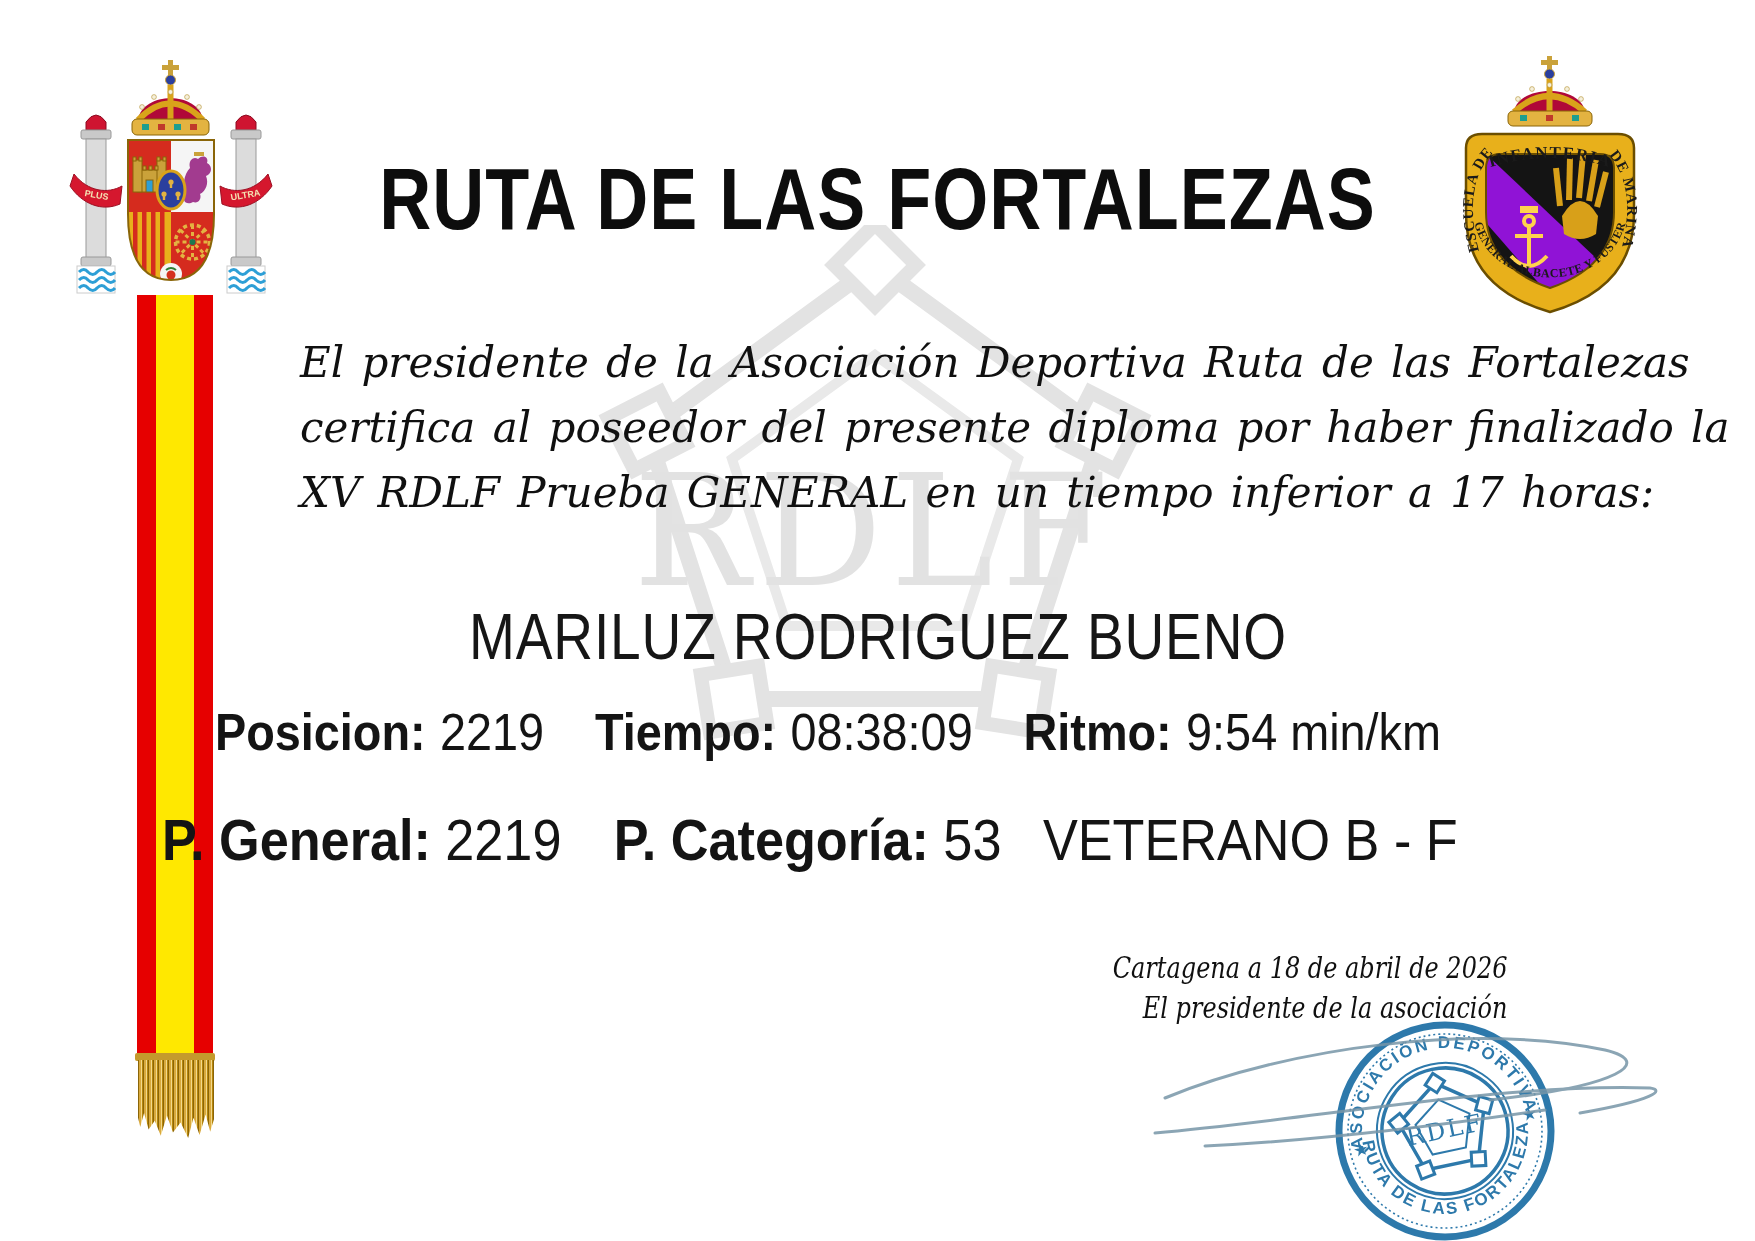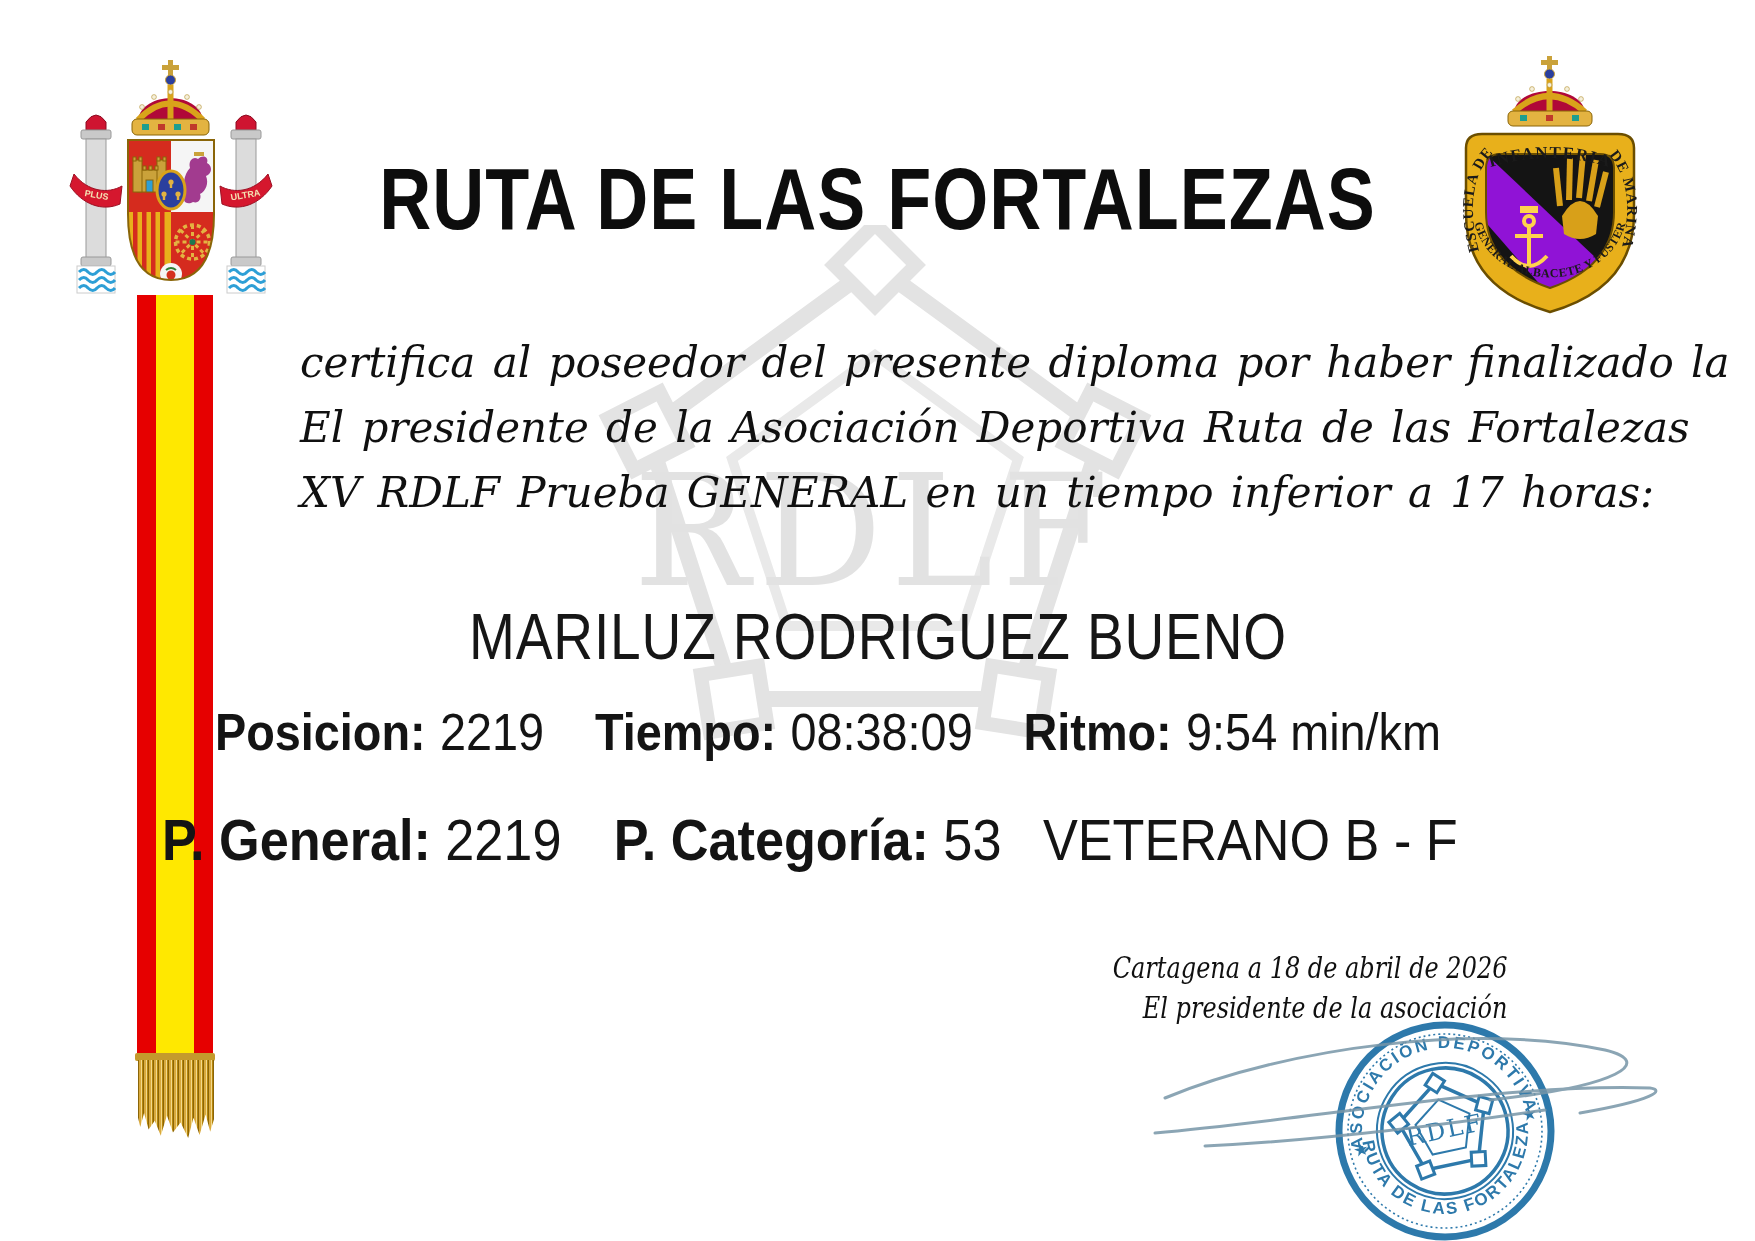--- a/index.html
+++ b/index.html
@@ -244,22 +244,22 @@
       </text>
       <text font-size="12" letter-spacing="0.5">
         <textPath href="#em-bottom" startOffset="50%" text-anchor="middle">GENERAL ALBACETE Y FUSTER</textPath>
       </text>
     </g>
   </svg>
 
   <div class="abs page-title">RUTA DE LAS FORTALEZAS</div>
 
   <div class="abs body-text">
+    <div>El presidente de la Asociación Deportiva Ruta de las Fortalezas</div>
     <div>certifica al poseedor del presente diploma por haber finalizado la</div>
-    <div>El presidente de la Asociación Deportiva Ruta de las Fortalezas</div>
     <div>XV RDLF Prueba GENERAL en un tiempo inferior a 17 horas:</div>
   </div>
 
   <div class="abs recipient">MARILUZ RODRIGUEZ BUENO</div>
 
   <div class="abs results-line">
     <span class="grp"><span class="lbl">Posicion:</span><span class="val">2219</span></span>
     <span class="grp"><span class="lbl">Tiempo:</span><span class="val">08:38:09</span></span>
     <span><span class="lbl">Ritmo:</span><span class="val">9:54 min/km</span></span>
   </div>

